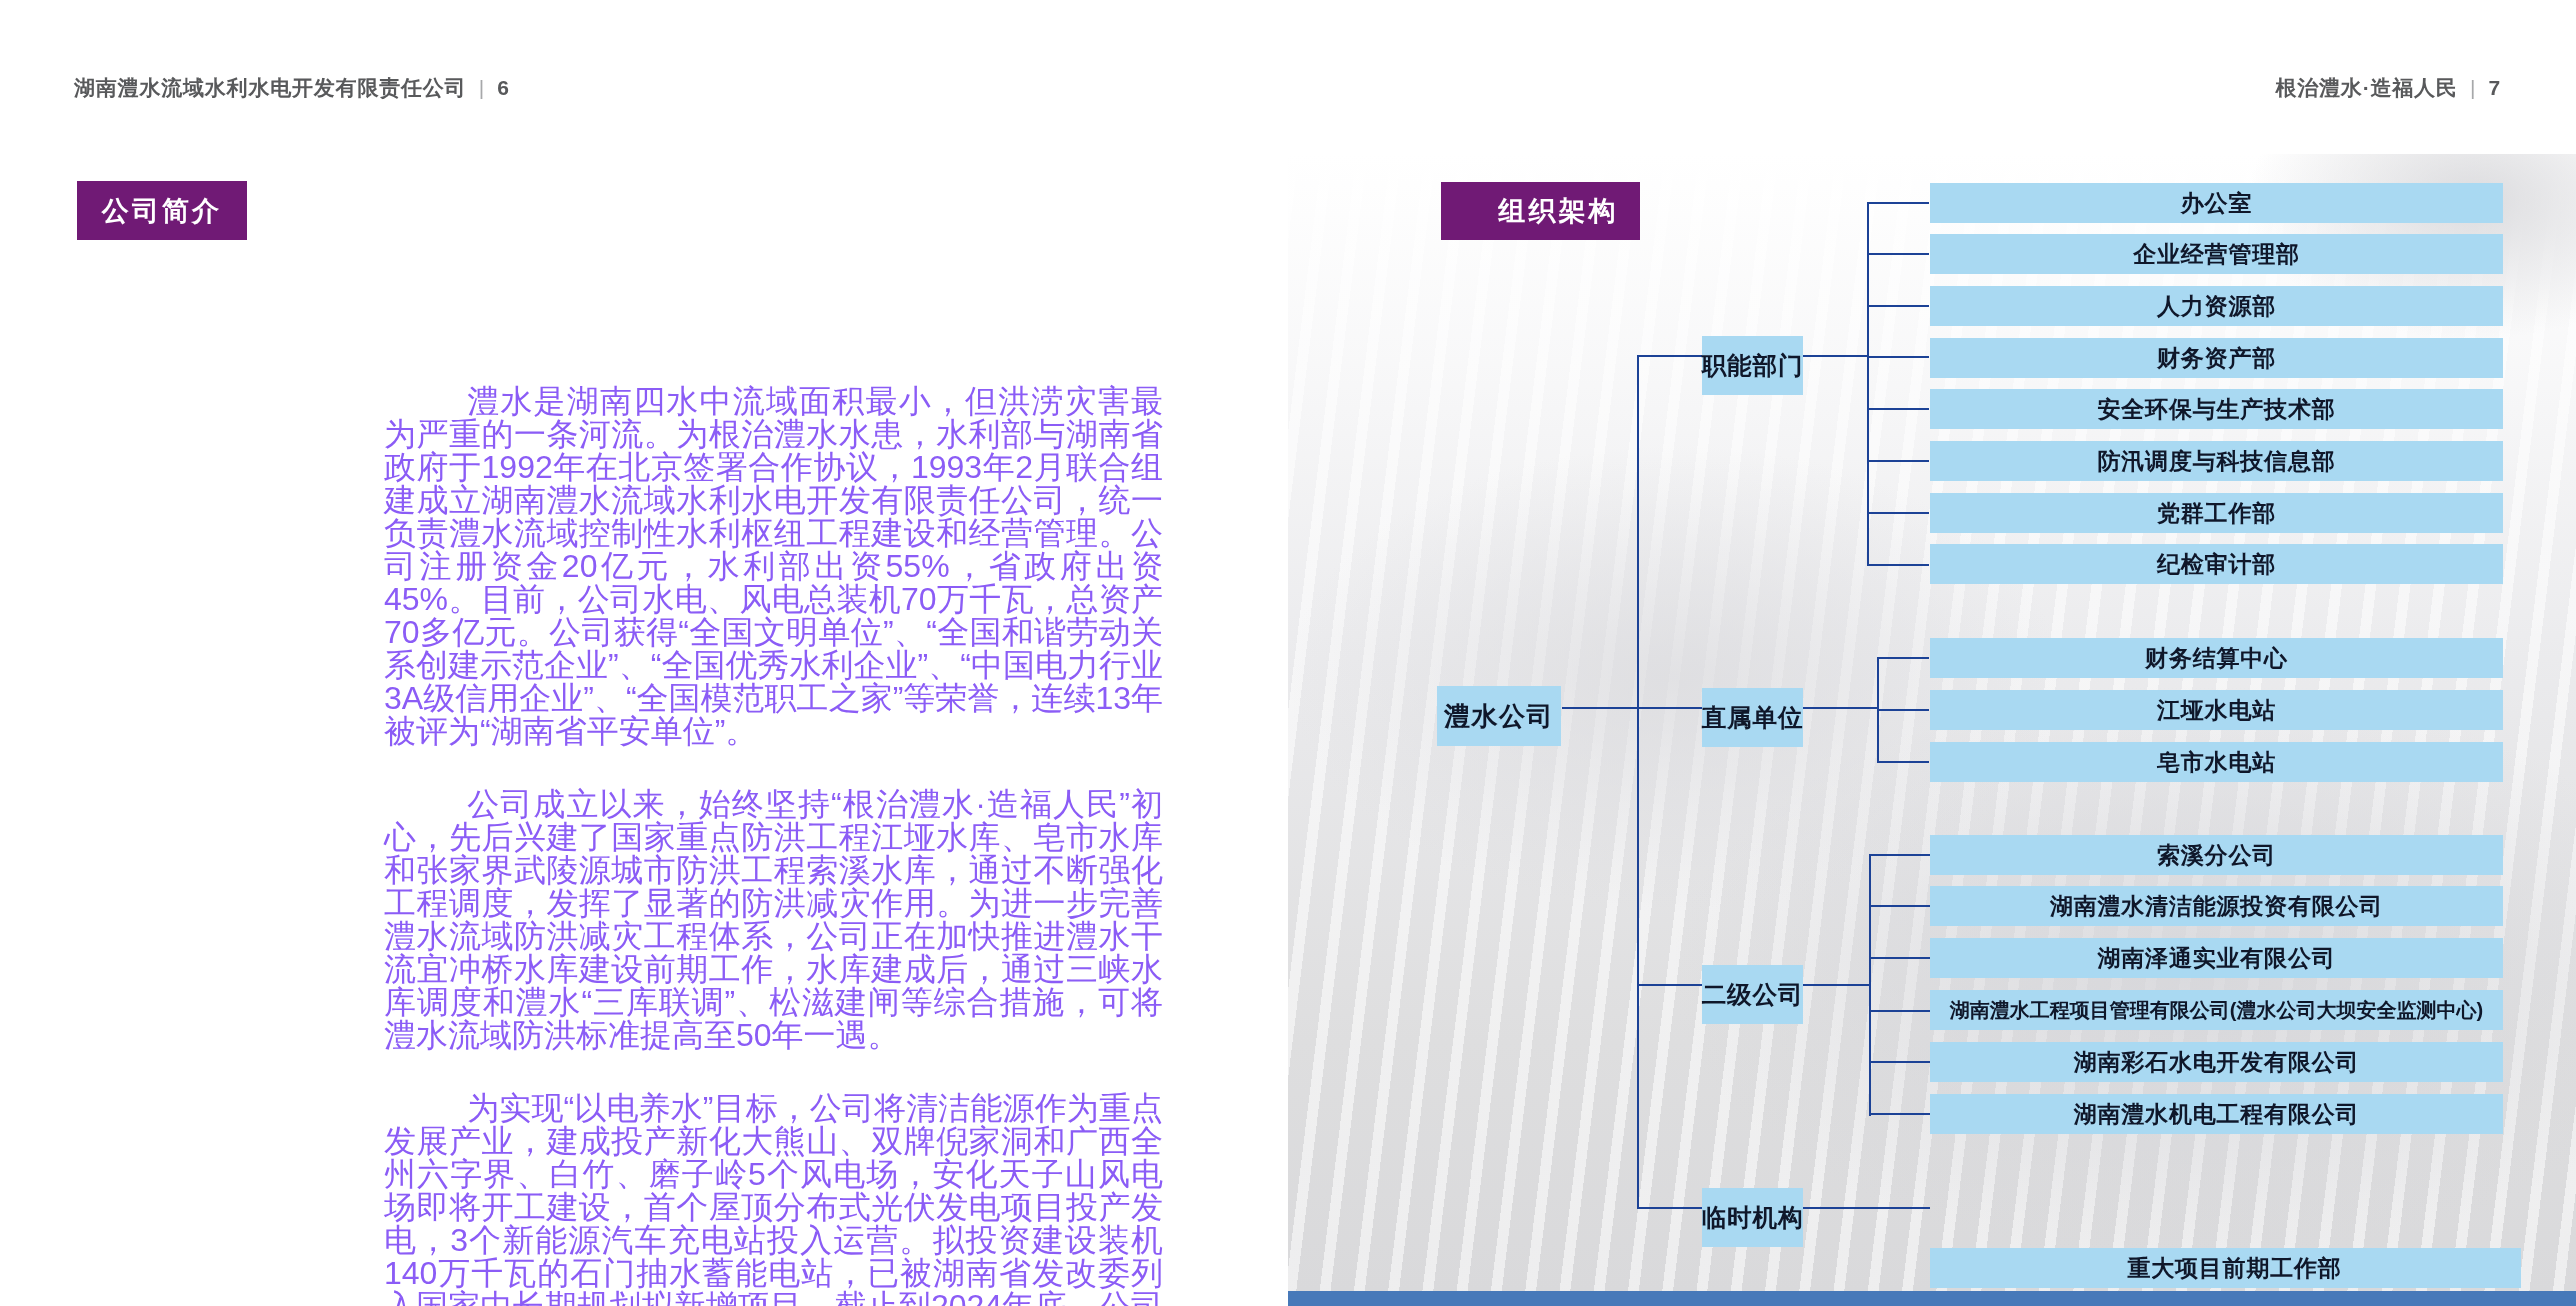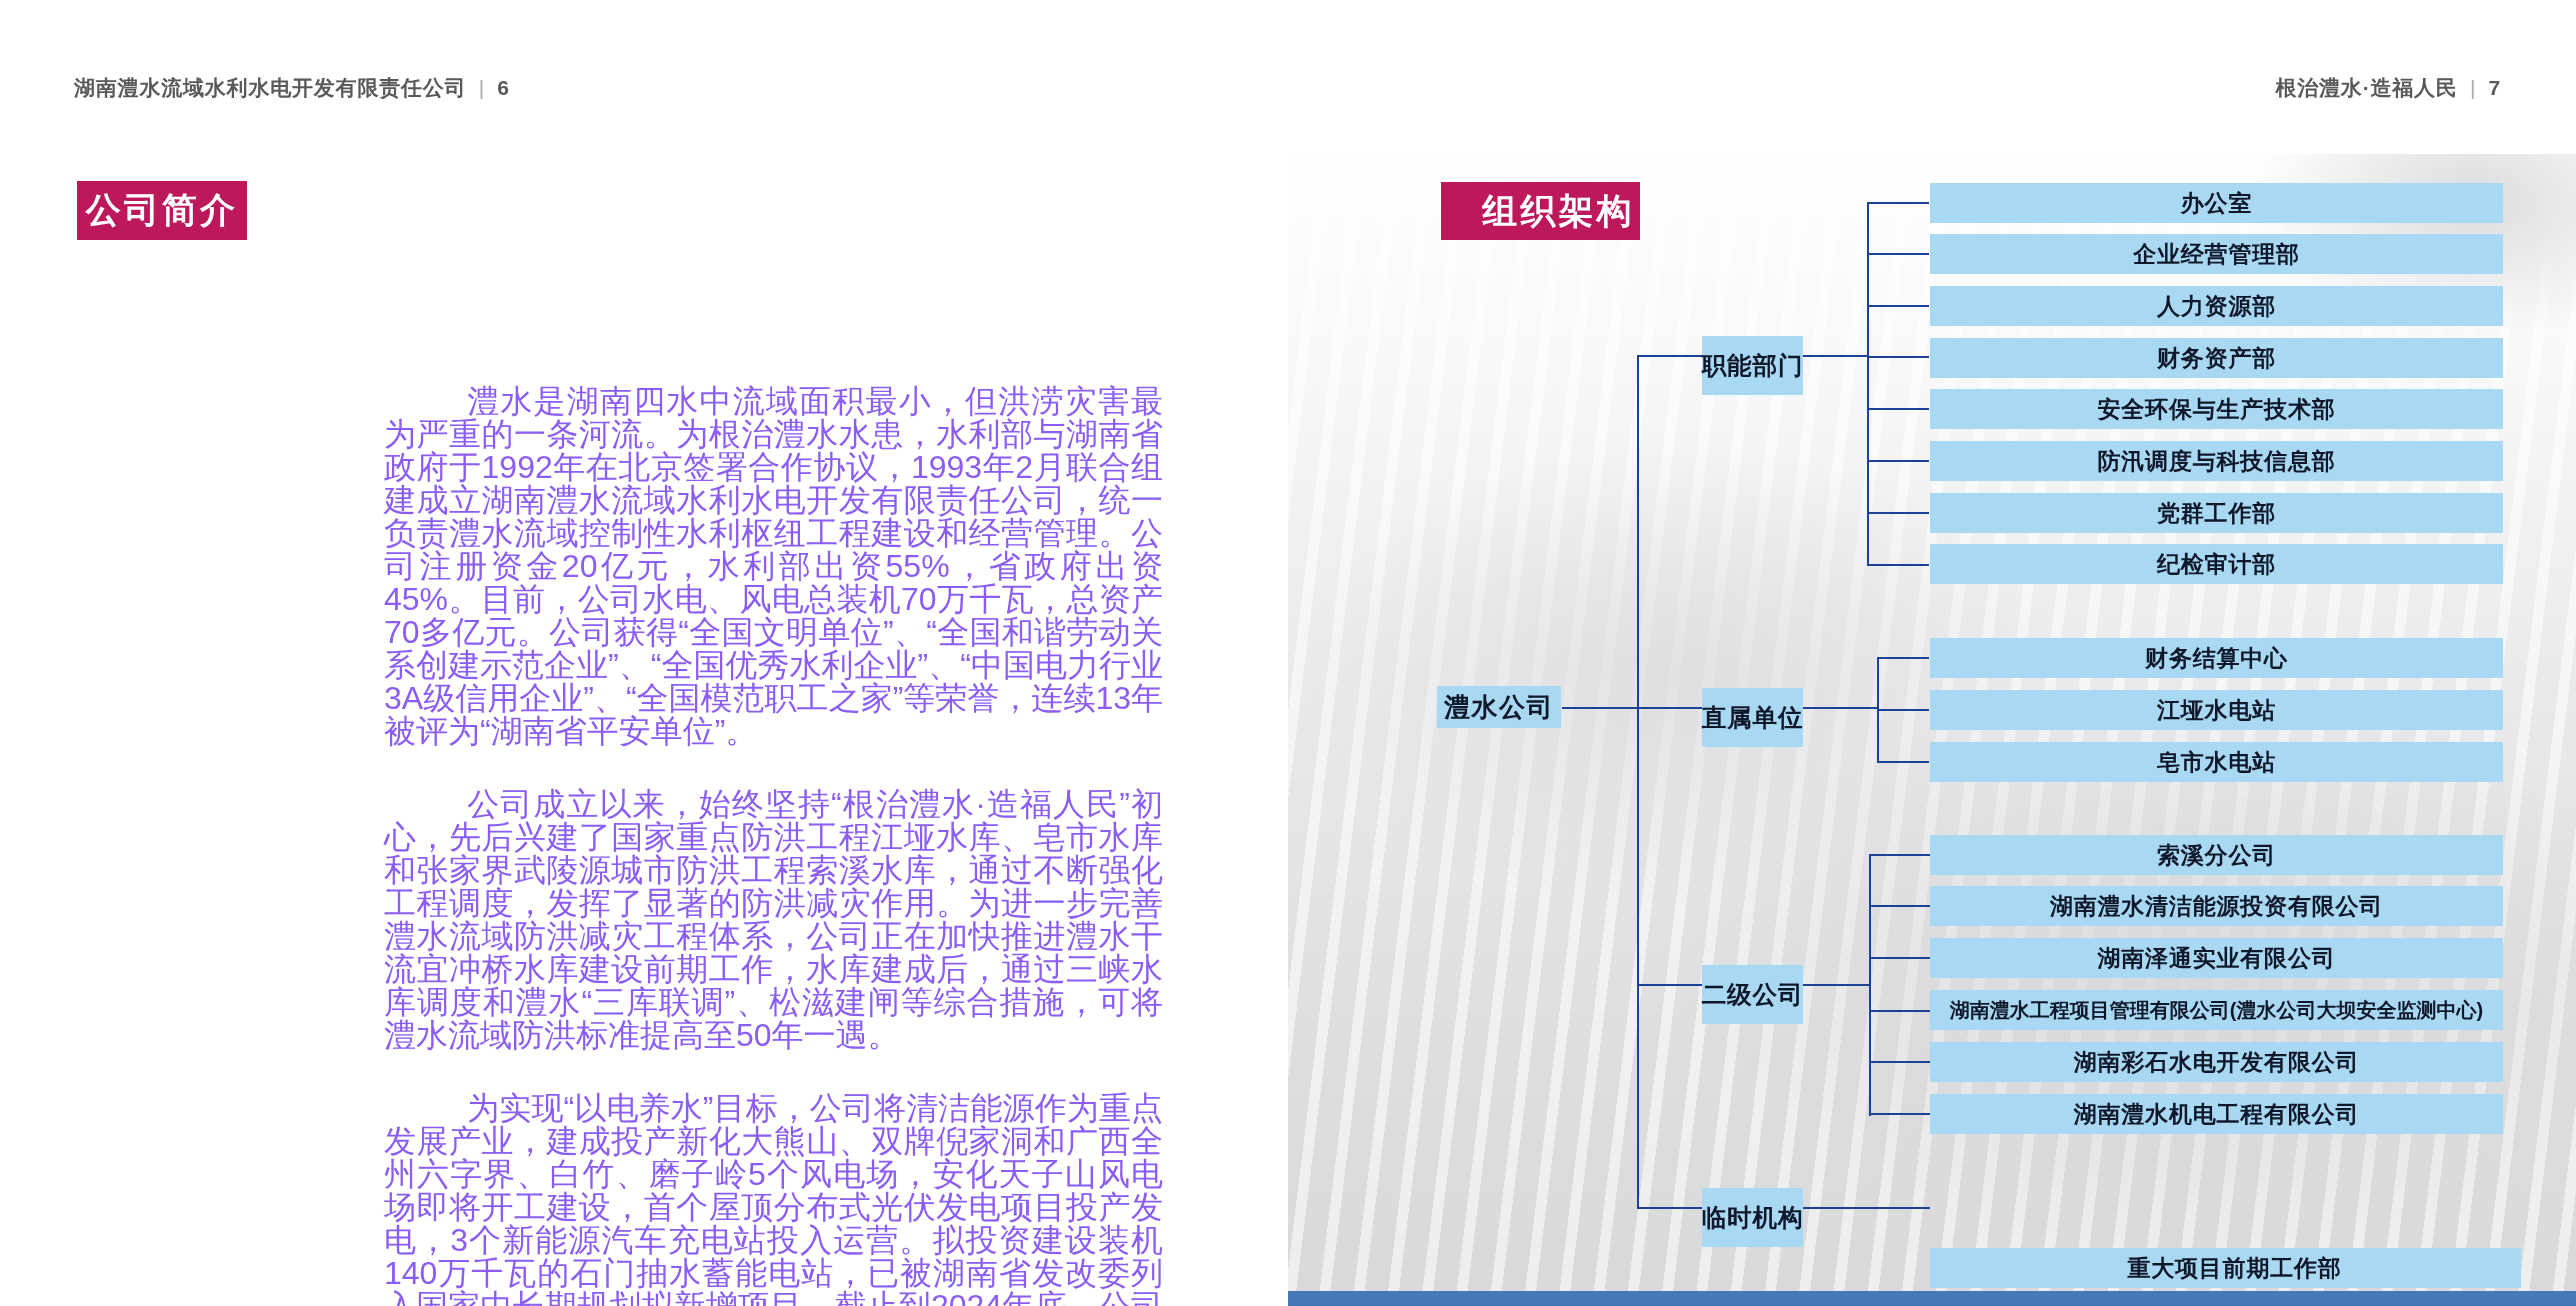--- a/index.html
+++ b/index.html
@@ -8,22 +8,22 @@
     background:#ffffff;
     font-family:"Liberation Sans", sans-serif;
   }
   
   .pg-header{position:absolute;top:74px;font-size:21px;font-weight:bold;color:#58595b;letter-spacing:0.8px;white-space:nowrap;}
   .pg-header .sep{color:#a7a8aa;font-weight:normal;margin:0 12.3px;}
   .hdr-left{left:74px;}
   .hdr-right{right:75px;}
   
   .section-title{
-    position:absolute;background:#be185d;color:#ffffff;
-    font-size:35px;font-weight:bold;letter-spacing:3.1px;
+    position:absolute;background:#701a75;color:#ffffff;
+    font-size:27px;font-weight:bold;letter-spacing:3.1px;
     display:flex;align-items:center;justify-content:center;
     z-index:4;
   }
   .title-left{left:77px;top:181px;width:170px;height:59px;}
   .title-right{left:1441px;top:182px;width:163px;height:58px;padding-left:36px;}
   
   .body-text{
     position:absolute;left:384px;top:385px;width:779px;
     font-size:32px;line-height:33px;color:#8b5cf6;
     text-align:justify;z-index:4;
@@ -39,21 +39,21 @@
       repeating-linear-gradient(97deg, rgba(255,255,255,.55) 0 10.7px, rgba(255,255,255,0) 10.7px 34px),
       linear-gradient(to bottom, rgba(228,228,231,0) 0%, rgba(228,228,231,.25) 18%, rgba(226,226,229,.7) 45%, #dededf 78%, #d9d9db 100%);
   }
   .footer-strip{position:absolute;left:1288px;top:1291px;width:1288px;height:14.6px;background:#4779b9;z-index:5;}
   
   .org-line{position:absolute;background:#1c4296;z-index:2;}
   .org-node{
     position:absolute;background:#a9d9f2;color:#0f172a;font-weight:bold;
     display:flex;align-items:center;justify-content:center;z-index:3;white-space:nowrap;
   }
-  .org-root{left:1437px;top:686px;width:124px;height:42px;font-size:26px;letter-spacing:1.5px;}
+  .org-root{left:1437px;top:686px;width:124px;height:60px;font-size:26px;letter-spacing:1.5px;}
   .org-label{left:1702px;width:101px;height:59px;font-size:24.6px;letter-spacing:0.8px;}
   .org-leaf{left:1930px;width:573px;height:40px;font-size:23px;letter-spacing:0.8px;}
   .org-leaf.small{font-size:20px;letter-spacing:0;}
 </style>
 </head>
 <body>
 
 <div class="photo-backdrop"></div>
 <div class="footer-strip"></div>
 

